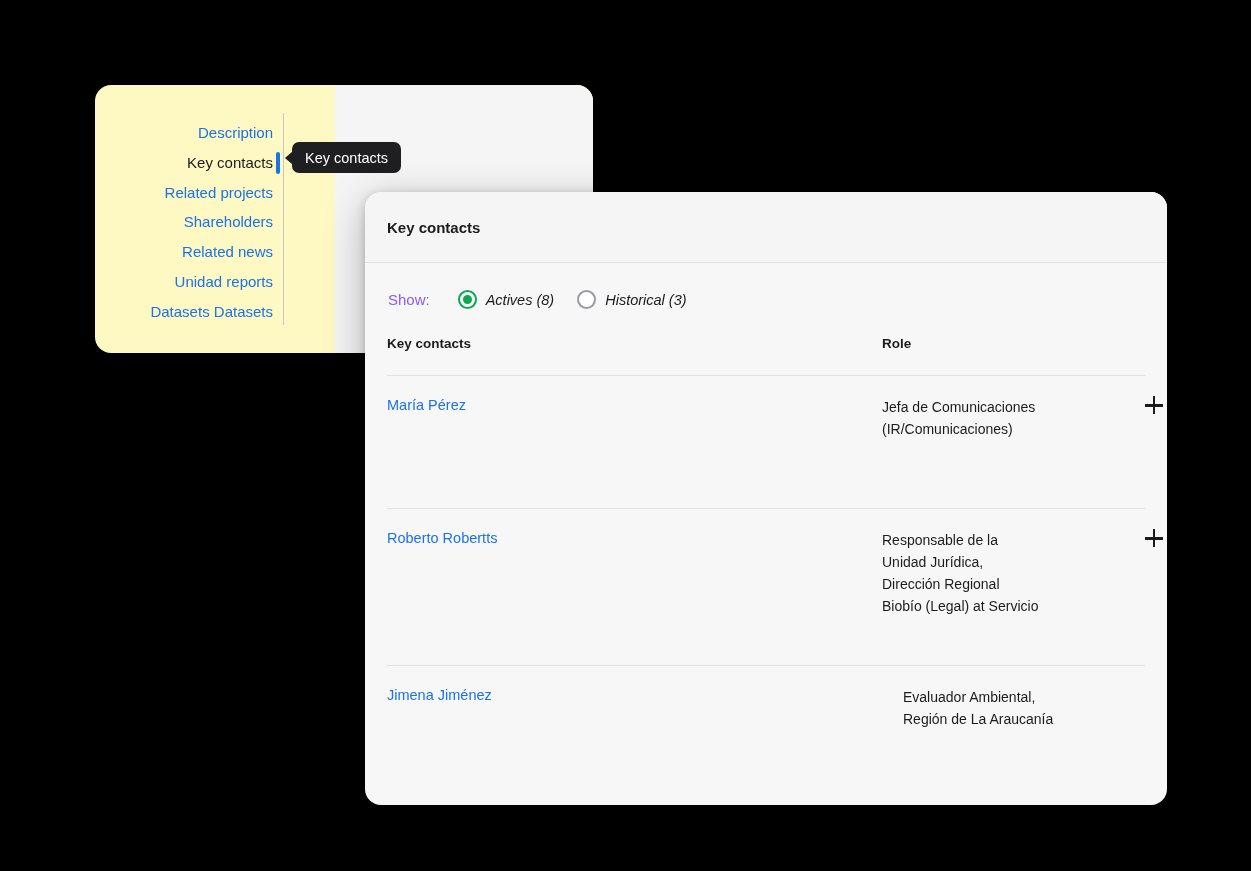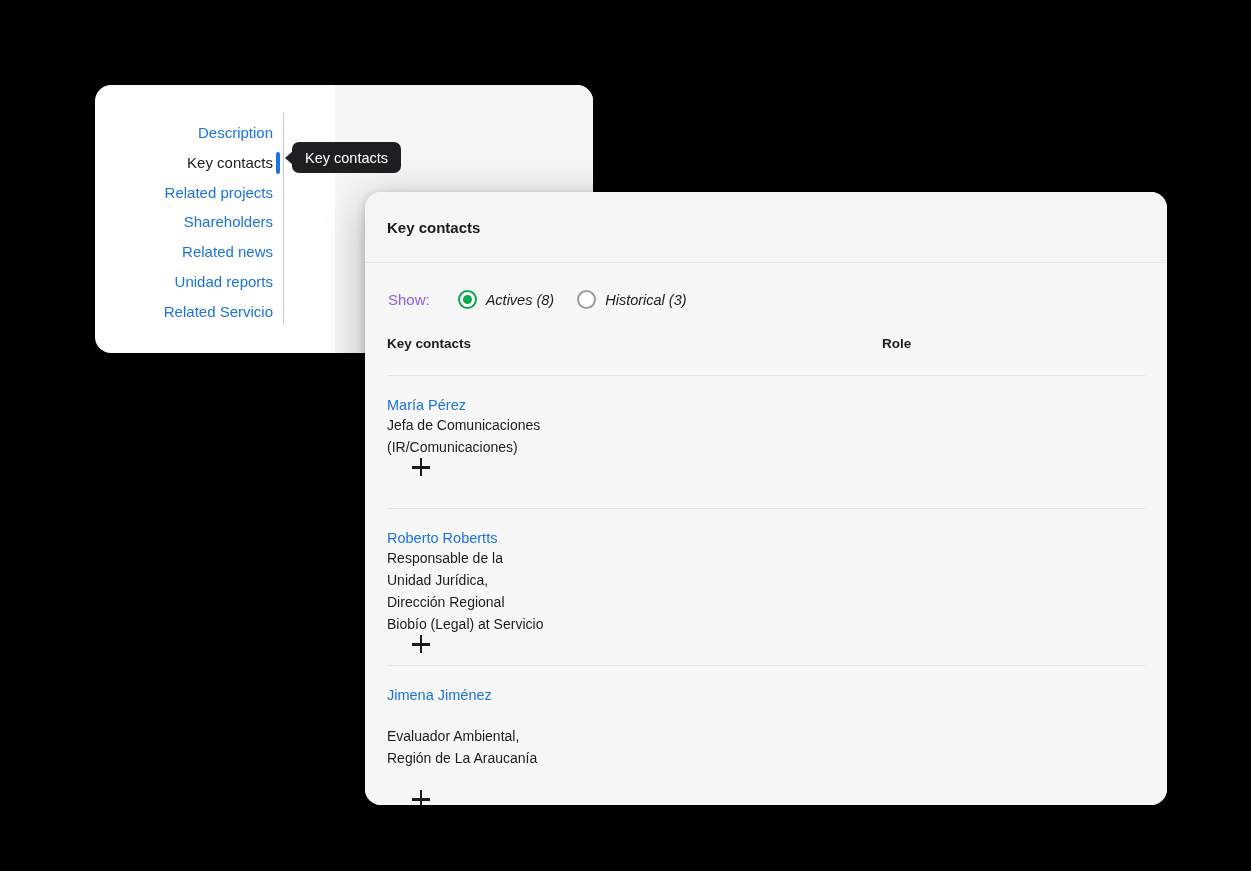--- a/index.html
+++ b/index.html
@@ -21,21 +21,21 @@
     overflow: hidden;
   }
 
   
   .detail-card {
     position: absolute;
     left: 95px;
     top: 85px;
     width: 498px;
     height: 268px;
-    background: #ffffff;
+    background: #fef9c3;
     border-radius: 16px;
     overflow: hidden;
   }
 
   .detail-card-grayside {
     position: absolute;
     left: 240px;
     top: 0;
     right: 0;
     bottom: 0;
@@ -227,21 +227,20 @@
     font-size: 13.5px;
     font-weight: bold;
     color: #1c1c1e;
   }
 
   .table-row {
     display: flex;
     border-bottom: 1px solid #e3e3e6;
     padding-top: 20px;
     align-items: flex-start;
-    flex-direction: column;
   }
 
   .table-row:last-child { border-bottom: none; }
 
   .row-h-1 { min-height: 133px; }
   .row-h-2 { min-height: 157px; }
   .row-h-3 { min-height: 108px; gap: 21px; }
 
   .contact-name {
     font-size: 14.5px;
@@ -312,21 +311,21 @@
 
       <a class="anchor-item">
         <span>Related news</span>
       </a>
 
       <a class="anchor-item">
         <span>Unidad reports</span>
       </a>
 
       <a class="anchor-item">
-        <span>Related Servicio</span>
+        <span>Datasets Datasets</span>
       </a>
     </nav>
   </div>
 
   <div class="tooltip">
     <span class="tooltip-arrow"></span>
     <span class="tooltip-text">Key contacts</span>
   </div>
 
   <section class="panel">

